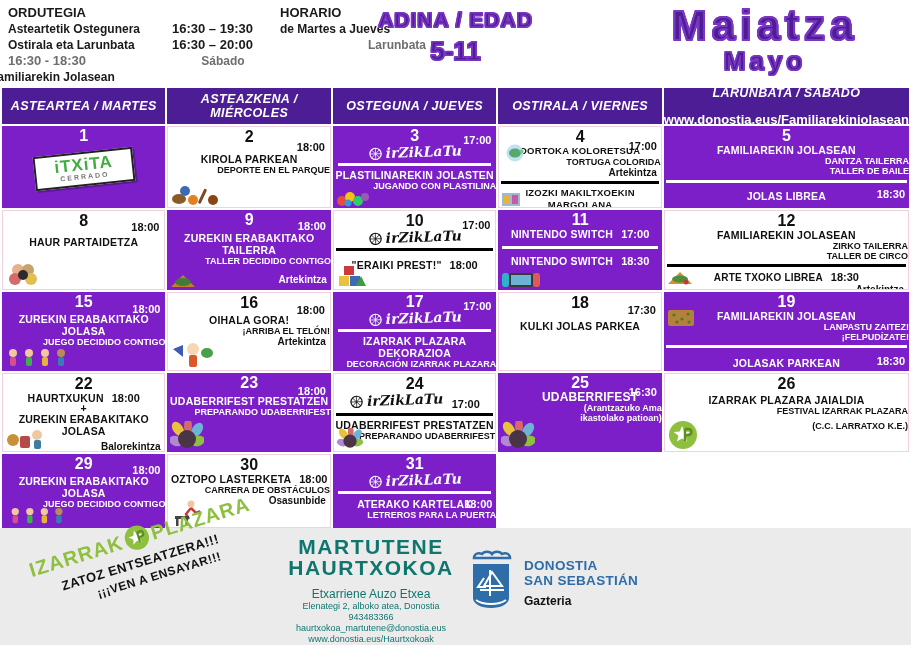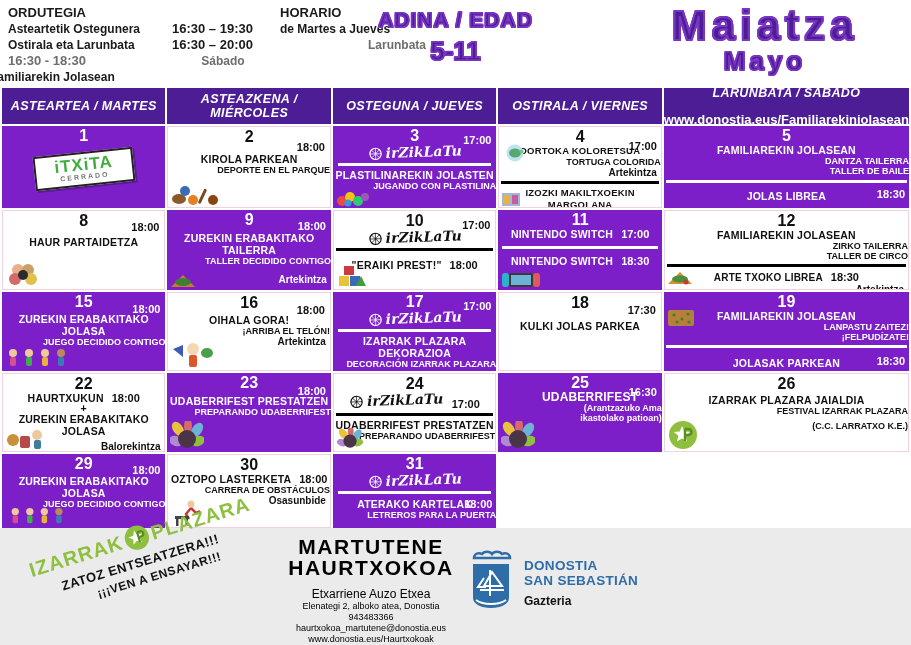--- a/index.html
+++ b/index.html
@@ -49,21 +49,21 @@
           text-align:center;padding:3px 2px;color:#3fae3f;font-weight:bold;box-shadow:2px 2px 0 rgba(0,0,0,.25);}
   .itxita .s1{font-size:17px;letter-spacing:1px;line-height:16px;}
   .itxita .s2{font-size:7px;color:#777;letter-spacing:2px;line-height:8px;}
 
   
   .footer{position:absolute;left:0;top:528px;width:911px;height:117px;background:#ebebeb;border-bottom:3px solid #111;}
   .rot{position:absolute;left:26px;top:30px;transform:rotate(-17deg);transform-origin:left top;font-weight:bold;}
   .rot .g{color:#8fbf3f;font-size:20px;letter-spacing:1px;display:flex;align-items:center;gap:2px;}
   .rot .b1{color:#111;font-size:13px;margin:4px 0 0 26px;letter-spacing:.5px;}
   .rot .b2{color:#111;font-size:12px;margin:3px 0 0 58px;letter-spacing:.5px;}
-  .org{position:absolute;left:262px;top:8px;width:218px;text-align:center;color:#000000;}
+  .org{position:absolute;left:262px;top:8px;width:218px;text-align:center;color:#0f766e;}
   .org .n{font-size:21px;font-weight:bold;letter-spacing:1.5px;line-height:21px;}
   .org .a1{font-size:12px;font-weight:normal;margin-top:9px;}
   .org .a2{font-size:9px;line-height:11px;}
   .dss{position:absolute;left:468px;top:22px;display:flex;gap:10px;align-items:flex-start;}
   .dss .txt{margin-top:8px;}
   .dss .c1{color:#2e6da8;font-weight:bold;font-size:13.5px;line-height:15px;letter-spacing:.3px;}
   .dss .dep{color:#111;font-size:12px;font-weight:bold;margin-top:6px;}
 </style>
 </head>
 <body>

